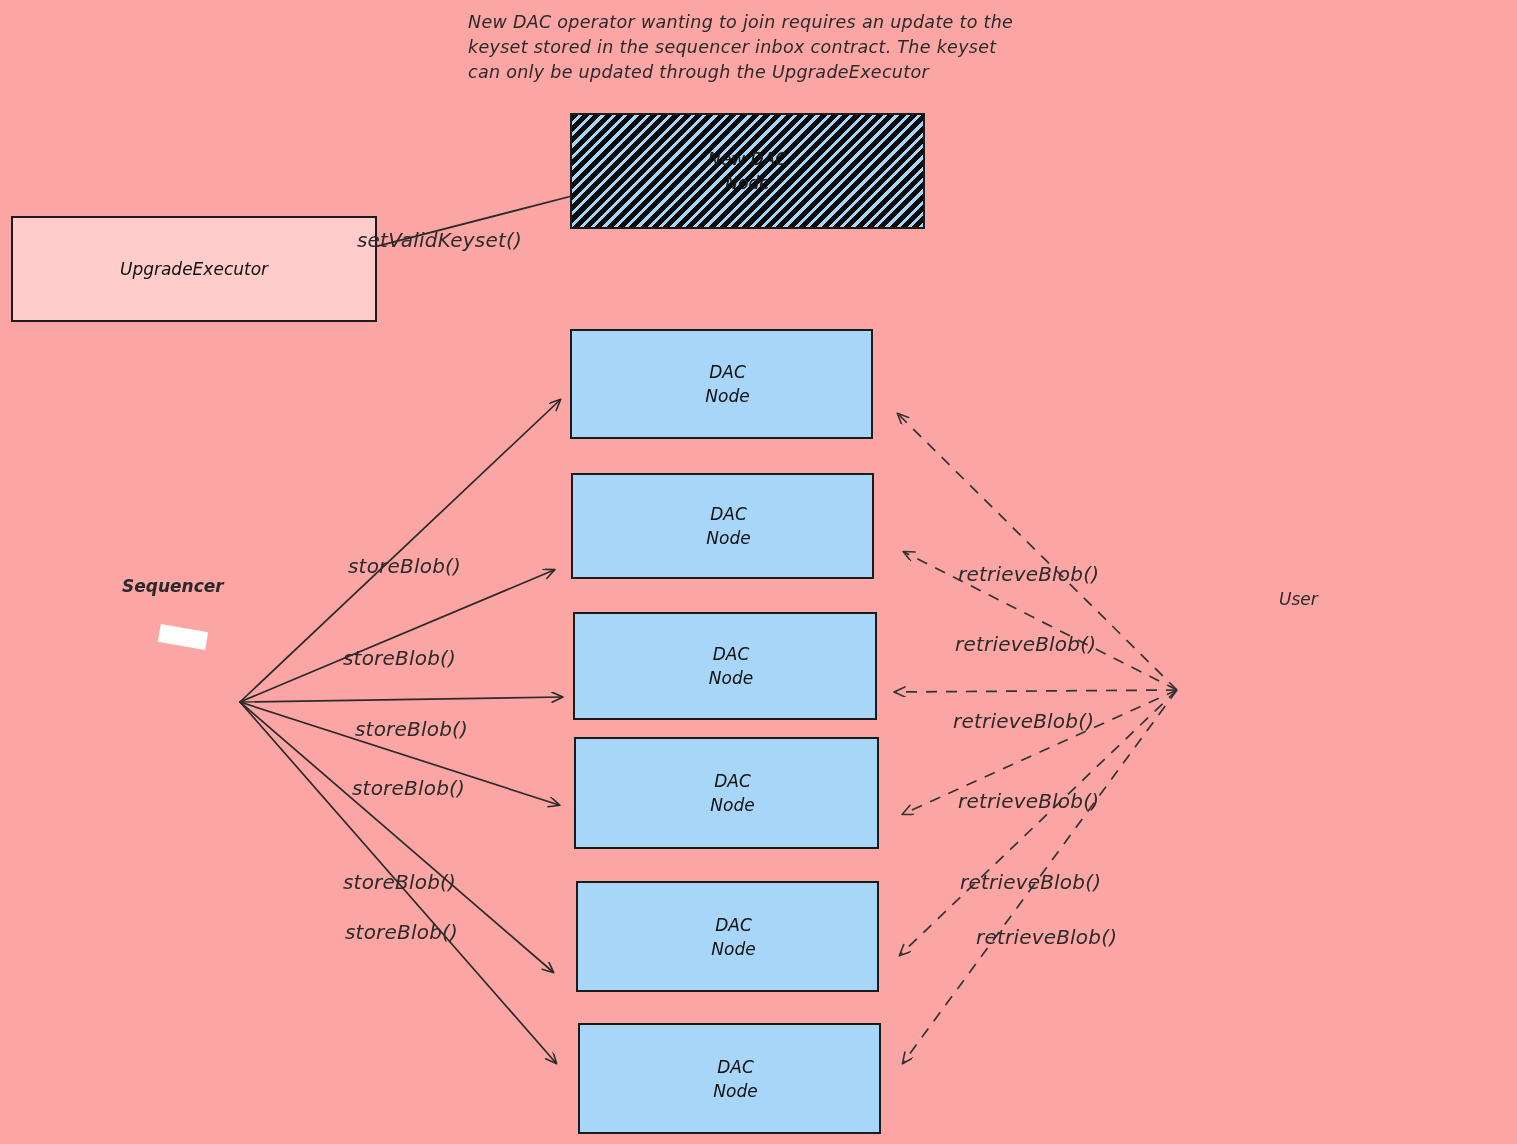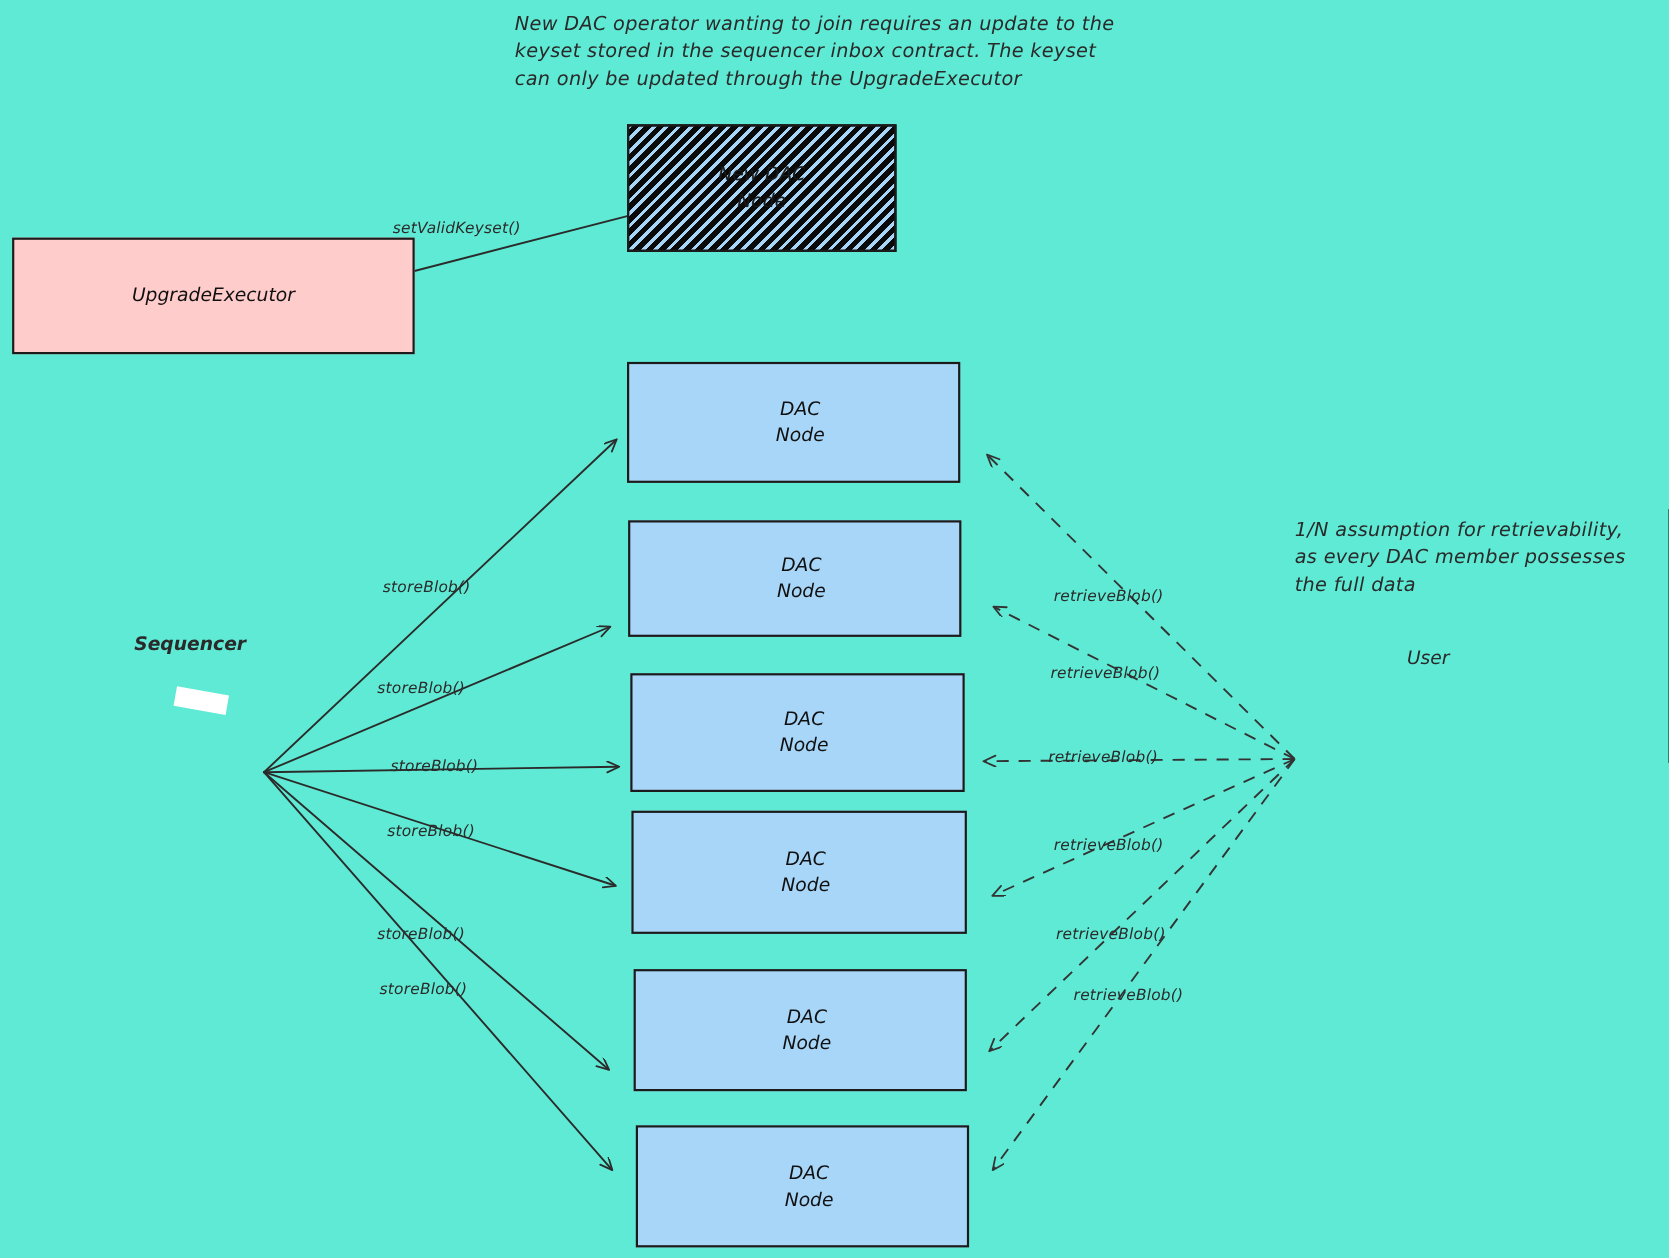--- a/index.html
+++ b/index.html
@@ -5,21 +5,21 @@
 <style>
   html, body {
     margin: 0;
     padding: 0;
     background: #000000;
   }
   #canvas {
     position: relative;
     width: 1517px;
     height: 1144px;
-    background: #5eead4;
+    background: #fca5a5;
     overflow: hidden;
     font-family: "DejaVu Sans", sans-serif;
   }
   svg.layer {
     position: absolute;
     left: 0;
     top: 0;
     width: 1517px;
     height: 1144px;
     overflow: visible;
@@ -31,24 +31,25 @@
     font-size: 17.5px;
     line-height: 25px;
     letter-spacing: 0.3px;
     white-space: pre;
     font-style: italic;
   }
   .edge-label {
     position: absolute;
     color: #2b2b2b;
     font-family: "DejaVu Sans", sans-serif;
-    font-size: 14px;
+    font-size: 20px;
     letter-spacing: 0.2px;
     white-space: nowrap;
     font-style: italic;
+    margin-top: 28px;
   }
   .node-box {
     position: absolute;
     background: #a8d6f8;
     border: 2px solid #1b1b1b;
     box-sizing: border-box;
     display: flex;
     flex-direction: column;
     align-items: center;
     justify-content: center;
@@ -148,21 +149,21 @@
       <path d="M1177,690 L903,814" fill="none" stroke="#333333" stroke-width="1.7" stroke-dasharray="11 9" stroke-linecap="butt" marker-end="url(#arrowDash)"></path>
       <path d="M1177,690 L900,955" fill="none" stroke="#333333" stroke-width="1.7" stroke-dasharray="11 9" stroke-linecap="butt" marker-end="url(#arrowDash)"></path>
       <path d="M1177,690 L903,1063" fill="none" stroke="#333333" stroke-width="1.7" stroke-dasharray="11 9" stroke-linecap="butt" marker-end="url(#arrowDash)"></path>
     </g>
   </svg>
 
   <div class="note" style="left:468px; top:10px;">New DAC operator wanting to join requires an update to the
 keyset stored in the sequencer inbox contract. The keyset
 can only be updated through the UpgradeExecutor</div>
 
-  <div class="hatch-box" style="left:570px; top:113px; width:245px; height:116px;">
+  <div class="hatch-box" style="left:570px; top:113px; width:355px; height:116px;">
     <span class="l1">New DAC</span>
     <span class="l2">Node</span>
   </div>
 
   <div class="exec-box" style="left:11px; top:216px; width:366px; height:106px;">
     <span>UpgradeExecutor</span>
   </div>
 
   <div class="edge-label" style="left:357px; top:200px;">setValidKeyset()</div>
 
@@ -210,18 +211,15 @@
   <div class="edge-label" style="left:343px; top:842px;">storeBlob()</div>
   <div class="edge-label" style="left:345px; top:892px;">storeBlob()</div>
 
   <div class="edge-label" style="left:958px; top:534px;">retrieveBlob()</div>
   <div class="edge-label" style="left:955px; top:604px;">retrieveBlob()</div>
   <div class="edge-label" style="left:953px; top:681px;">retrieveBlob()</div>
   <div class="edge-label" style="left:958px; top:761px;">retrieveBlob()</div>
   <div class="edge-label" style="left:960px; top:842px;">retrieveBlob()</div>
   <div class="edge-label" style="left:976px; top:897px;">retrieveBlob()</div>
 
-  <div class="note" style="left:1177px; top:470px;">1/N assumption for retrievability,
-as every DAC member possesses
-the full data</div>
 
 
 </div>
 
 </body></html>

